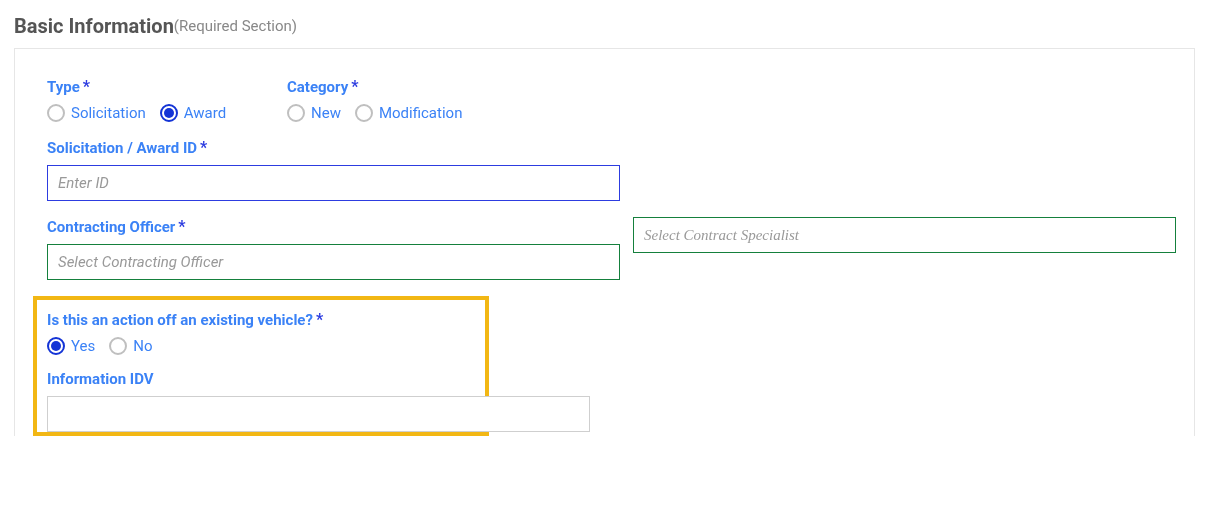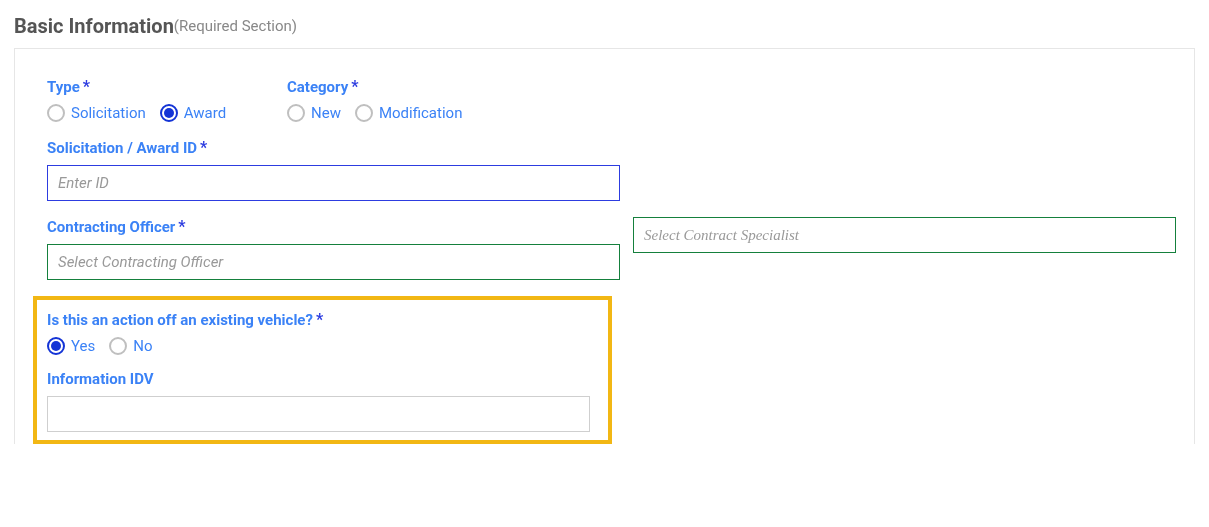--- a/index.html
+++ b/index.html
@@ -70,24 +70,24 @@
       font-family: inherit;
     }
     .text-input.focused { border: 1px solid #2d3ce0; outline: none; }
     .text-input::placeholder { color: #999; font-style: italic; }
     .w-full { width: 573px; }
     .w-right { width: 543px; font-family: Liberation Serif, serif; }
     .two-col { display: flex; gap: 26px; }
     .col { flex: 1; max-width: 560px; }
     .highlight-box {
       border: 4px solid #f2b714;
-      padding: 10px 10px 8px 10px;
+      padding: 10px 10px 0 10px;
       margin-left: -14px;
       margin-top: 6px;
-      width: 579px;
+      width: 456px;
     }
     .highlight-box .label { margin-top: 0; }
     .input-plain {
       height: 36px;
       border: 1px solid #cfcfcf;
       background: #fff;
       width: 543px;
       padding: 0 10px;
       font-size: 15px;
       font-family: inherit;

